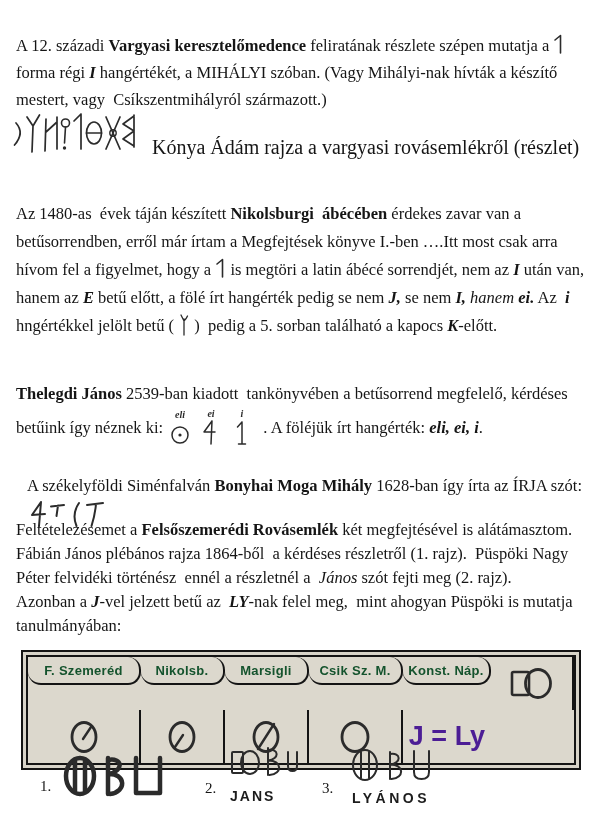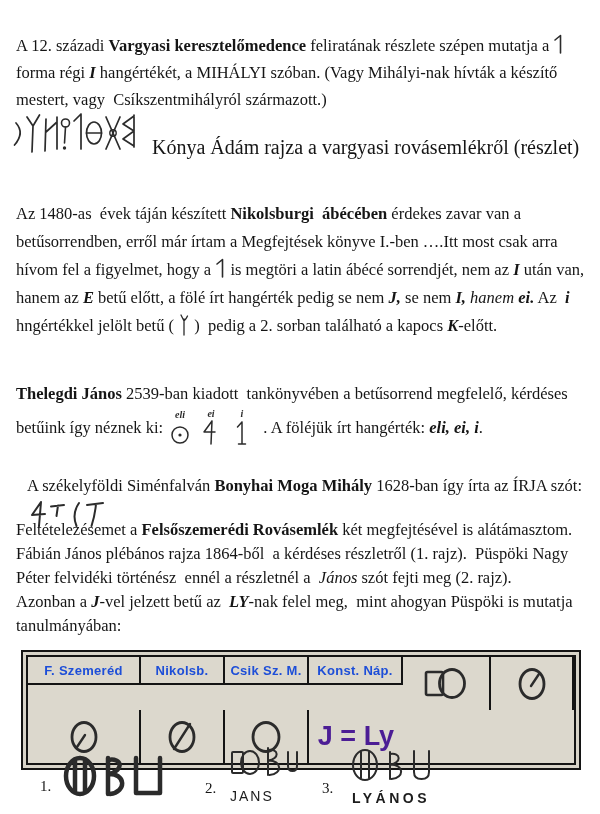--- a/index.html
+++ b/index.html
@@ -45,39 +45,39 @@
     background:#dcd8cd;
   }
   .scan-cell{
     border-right:2px solid #141414;border-bottom:2px solid #141414;
     display:flex;align-items:center;justify-content:center;
   }
   .scan-cell.last{border-right:none;}
   .scan-cell.bottom{border-bottom:none;}
   .scan-th{
     height:26px;font-family:"Liberation Sans",sans-serif;
-    font-weight:bold;font-size:13px;letter-spacing:.3px;color:#1d4ed8;
+    font-weight:bold;font-size:13px;letter-spacing:.3px;color:#14532d;border-radius:13px;
   }
   .scan-td{height:53px;}
   .scan-value{
     font-family:"Liberation Sans",sans-serif;font-weight:bold;
     font-size:27px;color:#4c1d95;letter-spacing:0px;
   }
 
   
   .bottom-row{position:absolute;left:0;top:744px;width:600px;height:70px;}
   .num-label{position:absolute;font-size:15px;}
   .n1{left:40px;top:34px;}
   .n2{left:205px;top:36px;}
   .n3{left:322px;top:36px;}
   .draw1{position:absolute;left:62px;top:6px;}
   .draw2{position:absolute;left:228px;top:0px;}
   .draw3{position:absolute;left:350px;top:4px;}
   .draw-caption{
-    position:absolute;font-family:"Liberation Sans",sans-serif;font-weight:normal;color:#1c1c1c;
+    position:absolute;font-family:"Liberation Sans",sans-serif;font-weight:bold;color:#1c1c1c;
   }
   .cap2{left:230px;top:44px;font-size:14px;letter-spacing:2px;}
   .cap3{left:352px;top:46px;font-size:14px;letter-spacing:3.5px;font-weight:600;}
 </style>
 </head>
 <body>
 
 <div class="page">
 
   <div class="para p1"><span>A 12. századi </span><span class="b">Vargyasi keresztelőmedence</span><span> feliratának részlete szépen mutatja a </span><span class="ic"><svg width="11" height="20" viewBox="0 0 11 20">
@@ -99,21 +99,21 @@
       <circle class="rune-stroke" stroke-width="1.4" cx="105" cy="23" r="3.2"></circle>
       <path class="rune-stroke" stroke-width="1.7" d="M126 5 L126 37 M126 6 L115 14 L126 21 M126 21 L115 29 L126 36"></path>
     </svg>
   </div>
   <div class="vargyasi-caption">Kónya Ádám rajza a vargyasi rovásemlékről (részlet)</div>
 
   <div class="para p2"><span>Az 1480-as  évek táján készített </span><span class="b">Nikolsburgi  ábécében</span><span> érdekes zavar van a betűsorrendben, erről már írtam a Megfejtések könyve I.-ben ….Itt most csak arra hívom fel a figyelmet, hogy a </span><span class="ic"><svg width="11" height="20" viewBox="0 0 11 20">
           <path class="rune-stroke" stroke-width="1.6" d="M2 6 L7.5 1.5 L7.5 19"></path>
         </svg></span><span> is megtöri a latin ábécé sorrendjét, nem az </span><span class="bi">I</span><span> után van, hanem az </span><span class="bi">E</span><span> betű előtt, a fölé írt hangérték pedig se nem </span><span class="bi">J,</span><span> se nem </span><span class="bi">I,</span><span> </span><span class="i">hanem</span><span> </span><span class="bi">ei.</span><span> Az  </span><span class="bi">i</span><span>  hngértékkel jelölt betű ( </span><span class="ic ic-fork"><svg width="12" height="24" viewBox="0 0 12 24">
           <path class="rune-stroke" stroke-width="1.3" d="M6 23 L6 7 M6 9 L3 3 M6 9 Q8.5 6.5 9.5 4"></path>
-        </svg></span><span> )  pedig a 2. sorban található a kapocs </span><span class="bi">K</span><span>-előtt.</span></div>
+        </svg></span><span> )  pedig a 5. sorban található a kapocs </span><span class="bi">K</span><span>-előtt.</span></div>
 
   <div class="para p3"><span class="b">Thelegdi János</span><span> 2539-ban kiadott  tankönyvében a betűsorrend megfelelő, kérdéses betűink így néznek ki: </span><span class="ic ic-thelegdi"><svg width="92" height="42" viewBox="0 0 92 42">
     <circle class="rune-stroke" stroke-width="1.5" cx="13" cy="28" r="8"></circle>
     <circle cx="13" cy="28" r="1.6" fill="#2b2b2b"></circle>
     <text x="13" y="11" font-size="10" font-style="italic" font-weight="bold" text-anchor="middle" fill="#2b2b2b">eli</text>
     <path class="rune-stroke" stroke-width="1.5" d="M45 14 L37 25 L48 25 M45 14 L44 37"></path>
     <text x="44" y="10" font-size="10" font-style="italic" font-weight="bold" text-anchor="middle" fill="#2b2b2b">ei</text>
     <path class="rune-stroke" stroke-width="1.5" d="M75 37 L75 15 M75 15 L70.5 20 M71.5 37 L78.5 37"></path>
     <text x="75" y="10" font-size="10" font-style="italic" font-weight="bold" text-anchor="middle" fill="#2b2b2b">i</text>
   </svg></span><span> . A föléjük írt hangérték: </span><span class="bi">eli, ei, i</span><span>.</span></div>
@@ -124,20 +124,21 @@
     <path class="rune-stroke" stroke-width="2" d="M52 4 Q44.5 15 49.5 27"></path>
     <path class="rune-stroke" stroke-width="2" d="M60 6 L76 4 M69 5 Q68 16 64.5 27"></path>
   </svg></span></div>
 
   <div class="para p5"><span>Feltételezésemet a </span><span class="b">Felsőszemerédi Rovásemlék</span><span> két megfejtésével is alátámasztom. Fábián János plébános rajza 1864-ből  a kérdéses részletről (1. rajz).  Püspöki Nagy Péter felvidéki történész  ennél a részletnél a  </span><span class="i">János</span><span> szót fejti meg (2. rajz).  Azonban a </span><span class="bi">J</span><span>-vel jelzett betű az  </span><span class="bi">LY</span><span>-nak felel meg,  mint ahogyan Püspöki is mutatja tanulmányában:</span></div>
 
   <div class="scan-table">
     <div class="scan-inner">
       <div class="scan-cell scan-th">F. Szemeréd</div>
       <div class="scan-cell scan-th">Nikolsb.</div>
+      <div class="scan-cell scan-th">Marsigli</div>
       <div class="scan-cell scan-th">Csik Sz. M.</div>
       <div class="scan-cell scan-th">Konst. Náp.</div>
 
       <div class="scan-cell scan-td bottom">
         <svg width="52" height="42" viewBox="0 0 52 42">
           <rect class="rune-stroke" stroke-width="2.6" x="6" y="9" width="17" height="23" rx="1.5"></rect>
           <ellipse class="rune-stroke" stroke-width="2.8" cx="32" cy="20.5" rx="12.5" ry="14"></ellipse>
         </svg>
       </div>
       <div class="scan-cell scan-td bottom">

